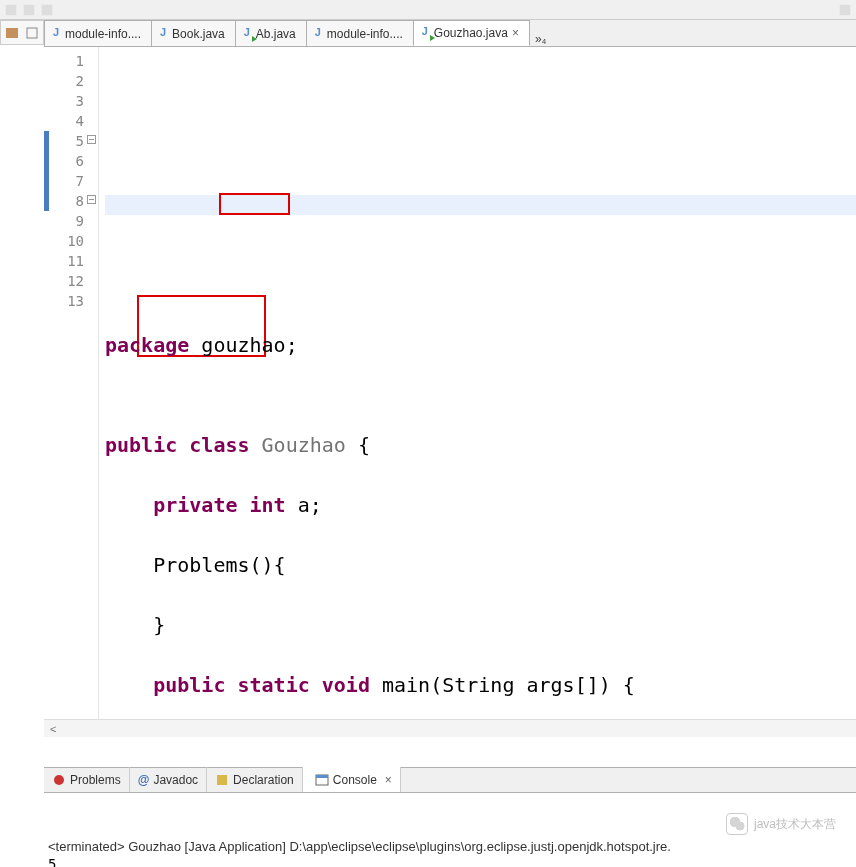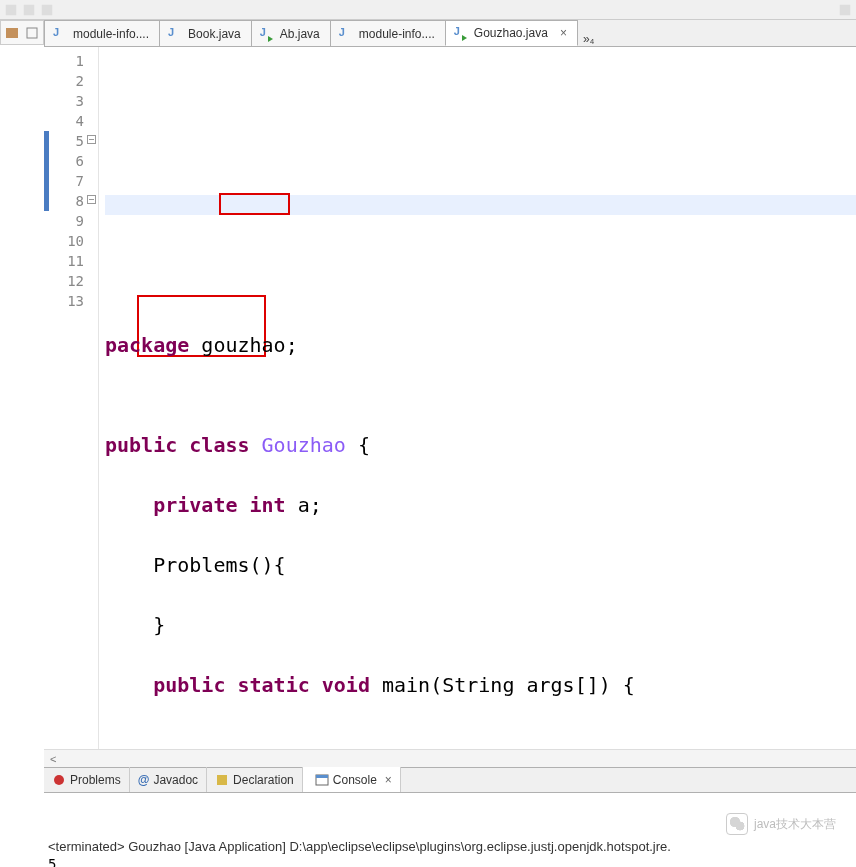--- a/index.html
+++ b/index.html
@@ -57,21 +57,21 @@
       display: flex;
       align-items: center;
       height: 26px;
       padding: 0 10px 0 6px;
       border: 1px solid #b0b0b0;
       border-bottom: none;
       background: #f7f7f7;
       margin-right: -1px;
       font-size: 12px;
       color: #333;
-      gap: 8px;
+      gap: 0;
     }
     .tab.active {
       background: #fff;
       border-bottom: 1px solid #fff;
       position: relative; z-index: 1;
     }
     .jicon {
       width: 14px; height: 14px; display:inline-block; position:relative;
     }
     .jicon::before {
@@ -111,21 +111,21 @@
       flex: 1;
       padding: 4px 0 0 6px;
       font-family: Consolas, monospace;
       font-size: 20px;
       line-height: 20px;
       white-space: pre;
       position: relative;
     }
     .kw { color: #7f0055; font-weight: bold; }
     .plain { color: #000; }
-    .name { color: #8b5cf6; }
+    .name { color: #737373; }
     .cursor-line {
       position:absolute; left:0; right:0; height:20px; background:#e8f0fe; z-index:0;
     }
     .code > div { position:relative; z-index:1; }
     .redbox {
       position: absolute;
       border: 2px solid #d00;
       z-index: 5;
       pointer-events: none;
     }
@@ -135,20 +135,21 @@
       border-top:1px solid #ddd;
       display:flex; align-items:center; padding-left:6px;
     }
     .hscroll .arrow { font-size:11px; color:#777;}
     .bottom-tabs {
       height: 26px;
       display:flex; align-items:flex-end;
       background:#f0f0f0;
       border-top:1px solid #b0b0b0;
       border-bottom:1px solid #b0b0b0;
+      margin-top:30px;
     }
     .btab {
       display:flex; align-items:center; gap:4px;
       height:25px; padding:0 8px; font-size:12px; color:#333;
       border-right:1px solid #ccc;
     }
     .btab.active { background:#fff;padding-left:12px; }
     .bicon { width:14px;height:14px;}
     .console-body {
       height: 74px;

